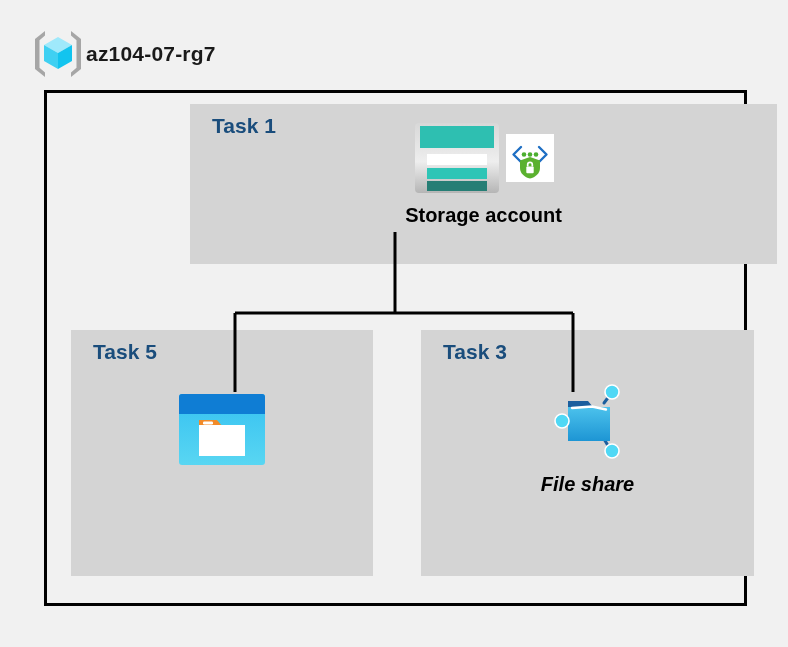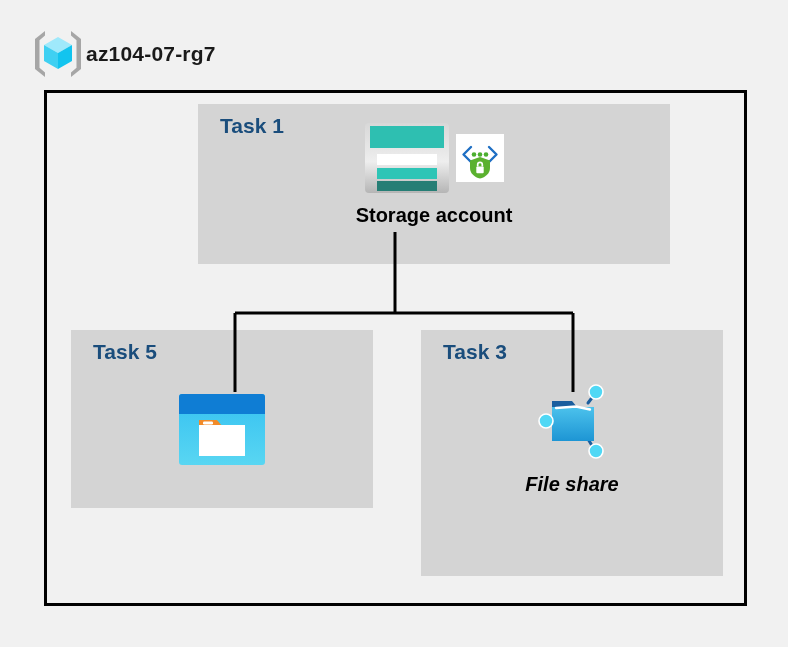--- a/index.html
+++ b/index.html
@@ -47,23 +47,23 @@
     border: 3px solid #000;
     box-sizing: border-box;
   }
 
   
   .panel {
     position: absolute;
     background: #d4d4d4;
     box-sizing: border-box;
   }
-  #panel-task1 { left: 198px; top: 104px;  width: 472px; height: 160px; }
-  #panel-task5 { left: 71px;  top: 330px;  width: 302px; height: 178px; }
-  #panel-task3 { left: 421px; top: 330px;  width: 302px; height: 246px; }
+  #panel-task1 { left: 190px; top: 104px;  width: 587px; height: 160px; }
+  #panel-task5 { left: 71px;  top: 330px;  width: 302px; height: 246px; }
+  #panel-task3 { left: 421px; top: 330px;  width: 333px; height: 246px; }
 
   .panel-label {
     position: absolute;
     left: 22px;
     top: 10px;
     font-size: 21px;
     font-weight: bold;
     color: #1a4d7c;
     white-space: nowrap;
   }

